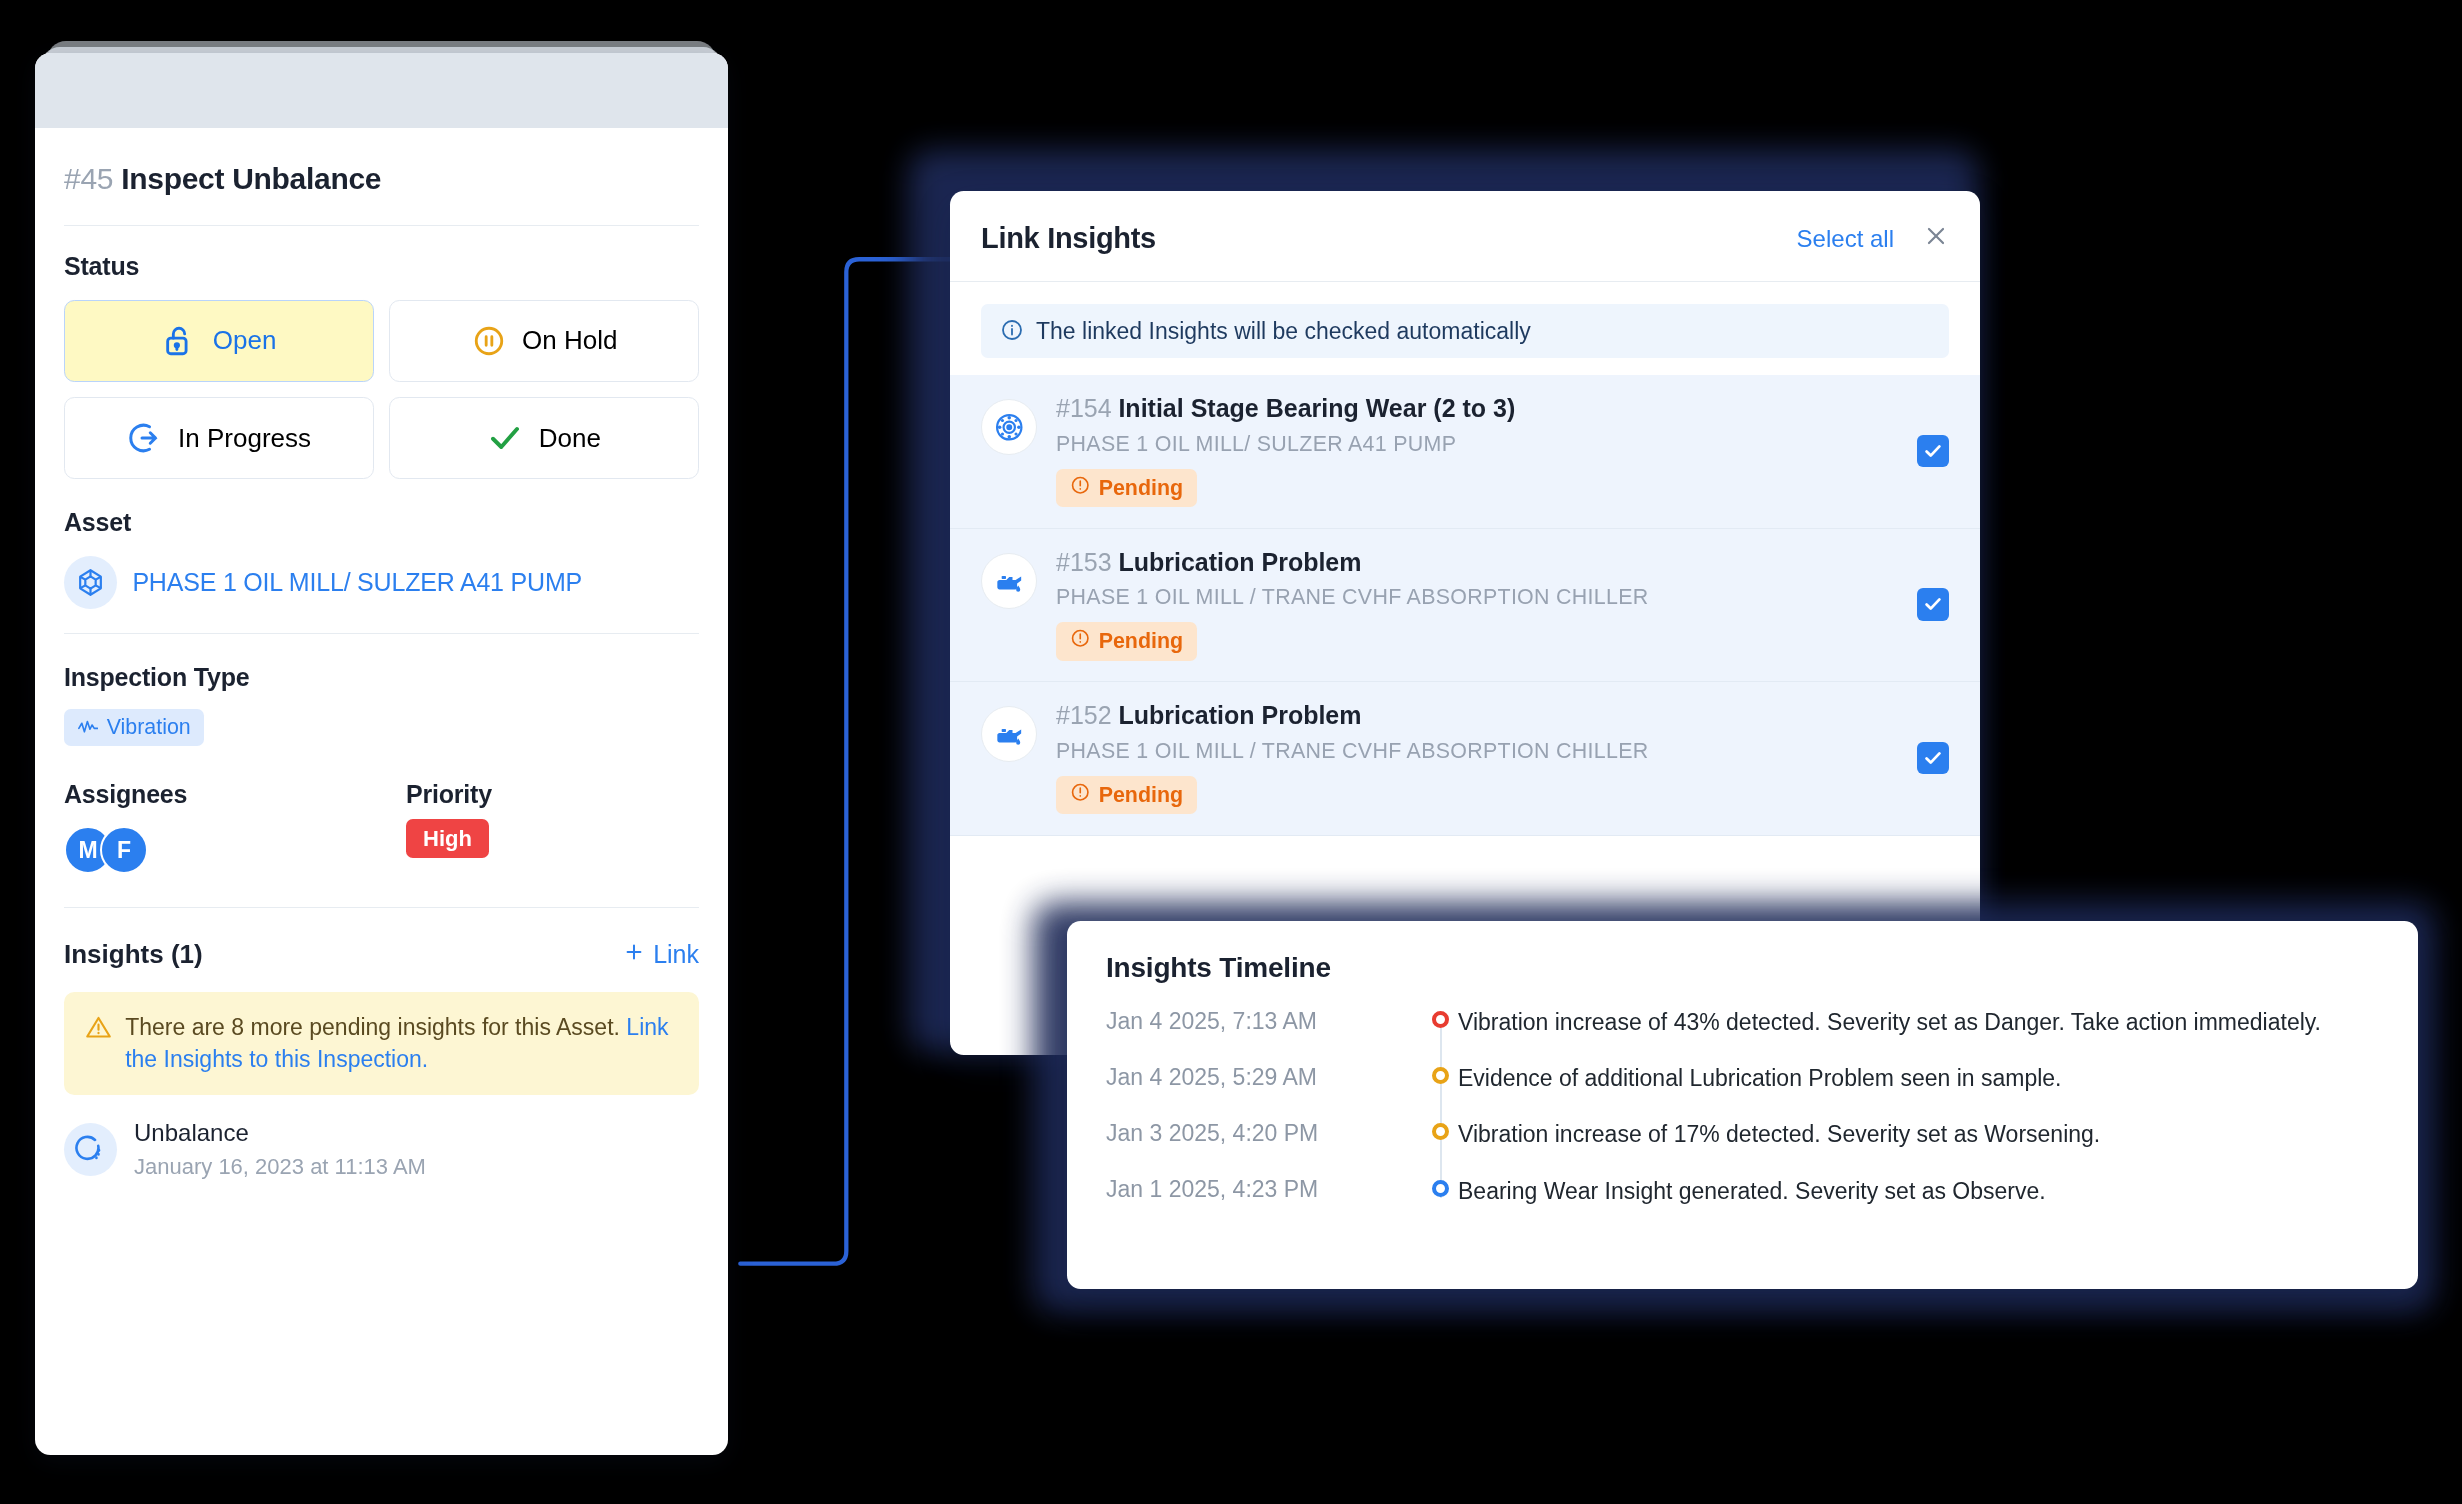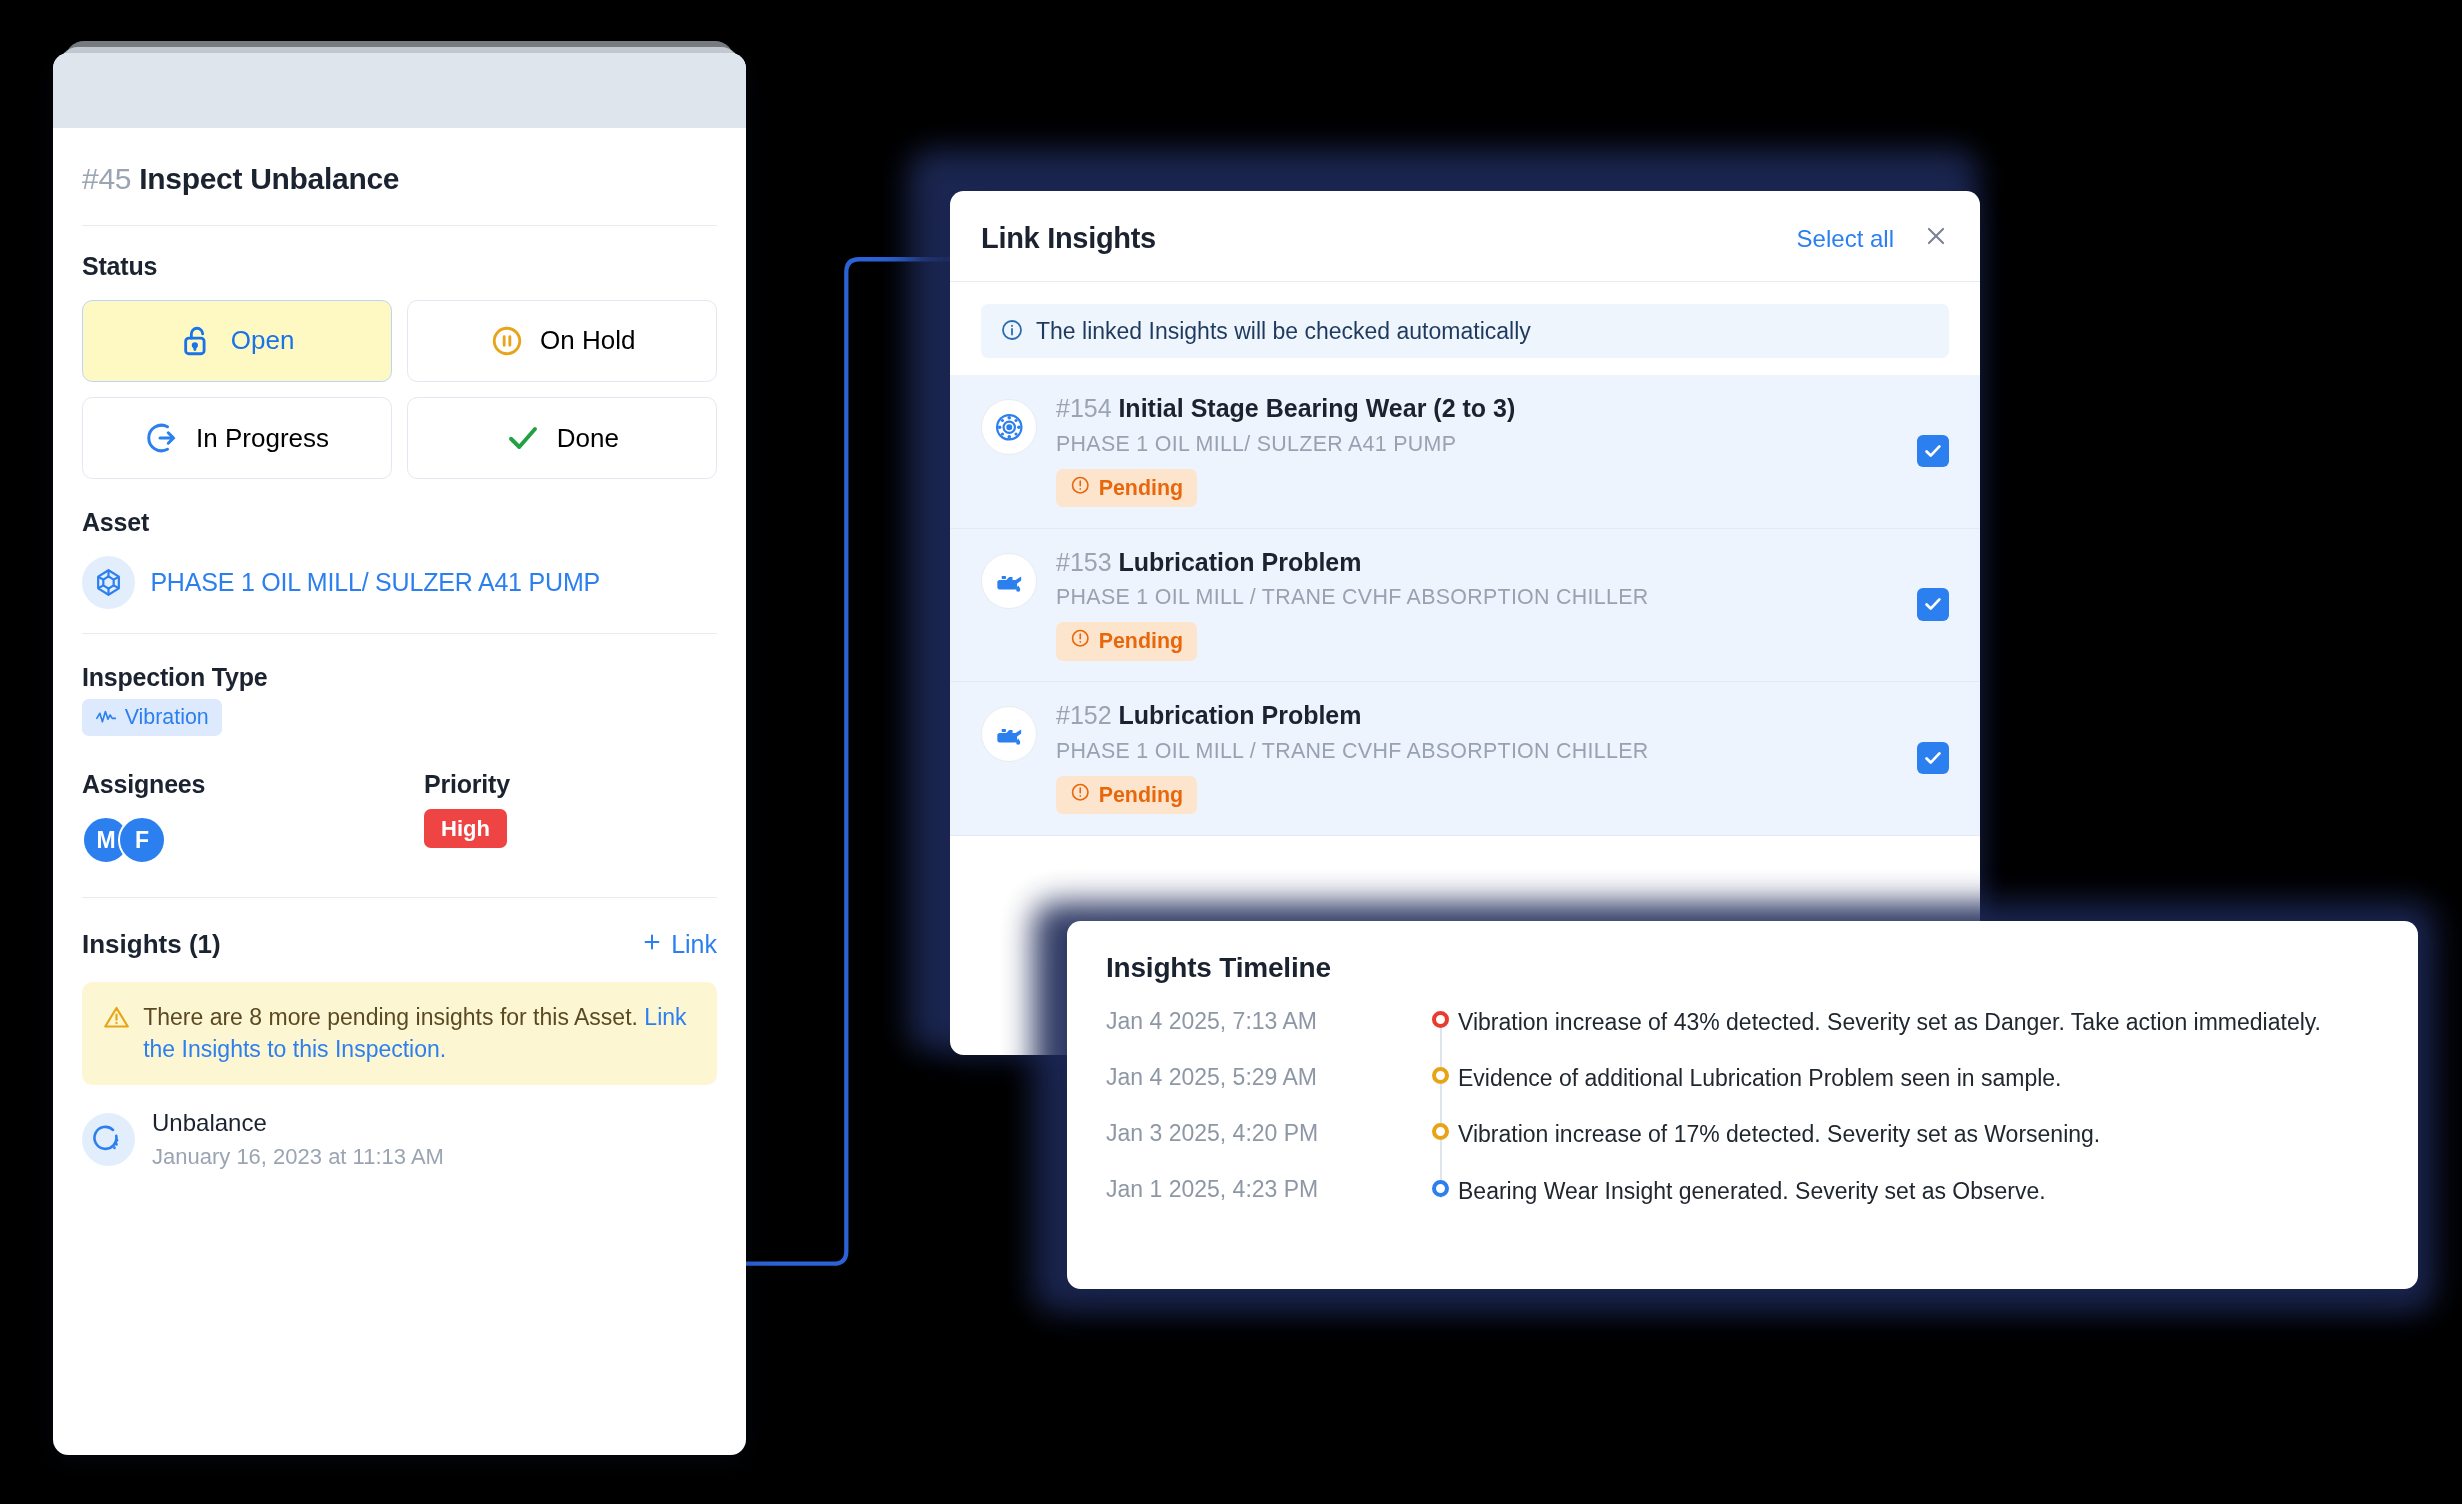--- a/index.html
+++ b/index.html
@@ -8,21 +8,21 @@
     background: #000000;
     font-family: "Liberation Sans", sans-serif;
     overflow: hidden;
   }
   .stage { position: relative; width: 2462px; height: 1505px; }
 
   
   .connector { position: absolute; left: 0; top: 0; width: 2462px; height: 1505px; pointer-events: none; z-index: 5; }
 
   
-  .left-stack { position: absolute; left: 53px; top: 53px; width: 693px; height: 1402px; z-index: 10; }
+  .left-stack { position: absolute; left: 35px; top: 53px; width: 693px; height: 1402px; z-index: 10; }
   .stack-layer { position: absolute; border-radius: 19px; background: #dfe5ec; }
   .stack-l1 { left: 12px; top: -12px; right: 12px; height: 103px; opacity: .55; }
   .stack-l2 { left: 6px; top: -6px; right: 6px; height: 111px; opacity: .8; }
 
   .left-panel {
     position: absolute; left: 0; top: 0; width: 693px; height: 1402px;
     background: #ffffff; border-radius: 15.4px; overflow: hidden;
     box-shadow: 0 6.8px 26px rgba(25,40,70,.18);
   }
   .lp-topband { height: 75px; background: #dfe5ec; width: 100%; }
@@ -49,21 +49,21 @@
     width: 53px; height: 53px; border-radius: 50%; background: #e3eefd;
     display: flex; align-items: center; justify-content: center; flex: 0 0 auto;
   }
   .asset-name { font-size: 25px; color: #2b7fef; letter-spacing: -0.2px; }
 
   
   .chip {
     display: inline-flex; align-items: center; gap: 8.5px; padding: 6px 13.7px;
     border-radius: 6.8px; font-size: 21.4px; font-weight: 500;
   }
-  .chip-vib { background: #ddeafd; color: #2b7fef; margin-top: 7px; }
+  .chip-vib { background: #ddeafd; color: #2b7fef; margin-top: 17px; }
   .chip-high { background: #ef4444; color: #fff; font-weight: 600; padding: 6.8px 17px; border-radius: 6.8px; font-size: 22px; }
 
   
   .two-col { display: flex; gap: 0; margin-top: 29px; }
   .col-a { width: 342px; }
   .avatars { display: flex; margin-top: 17px; }
   .avatar {
     width: 48px; height: 48px; border-radius: 50%; background: #2b7fef; color: #fff;
     display: flex; align-items: center; justify-content: center; font-size: 23px; font-weight: 600;
     border: 2.6px solid #fff;

